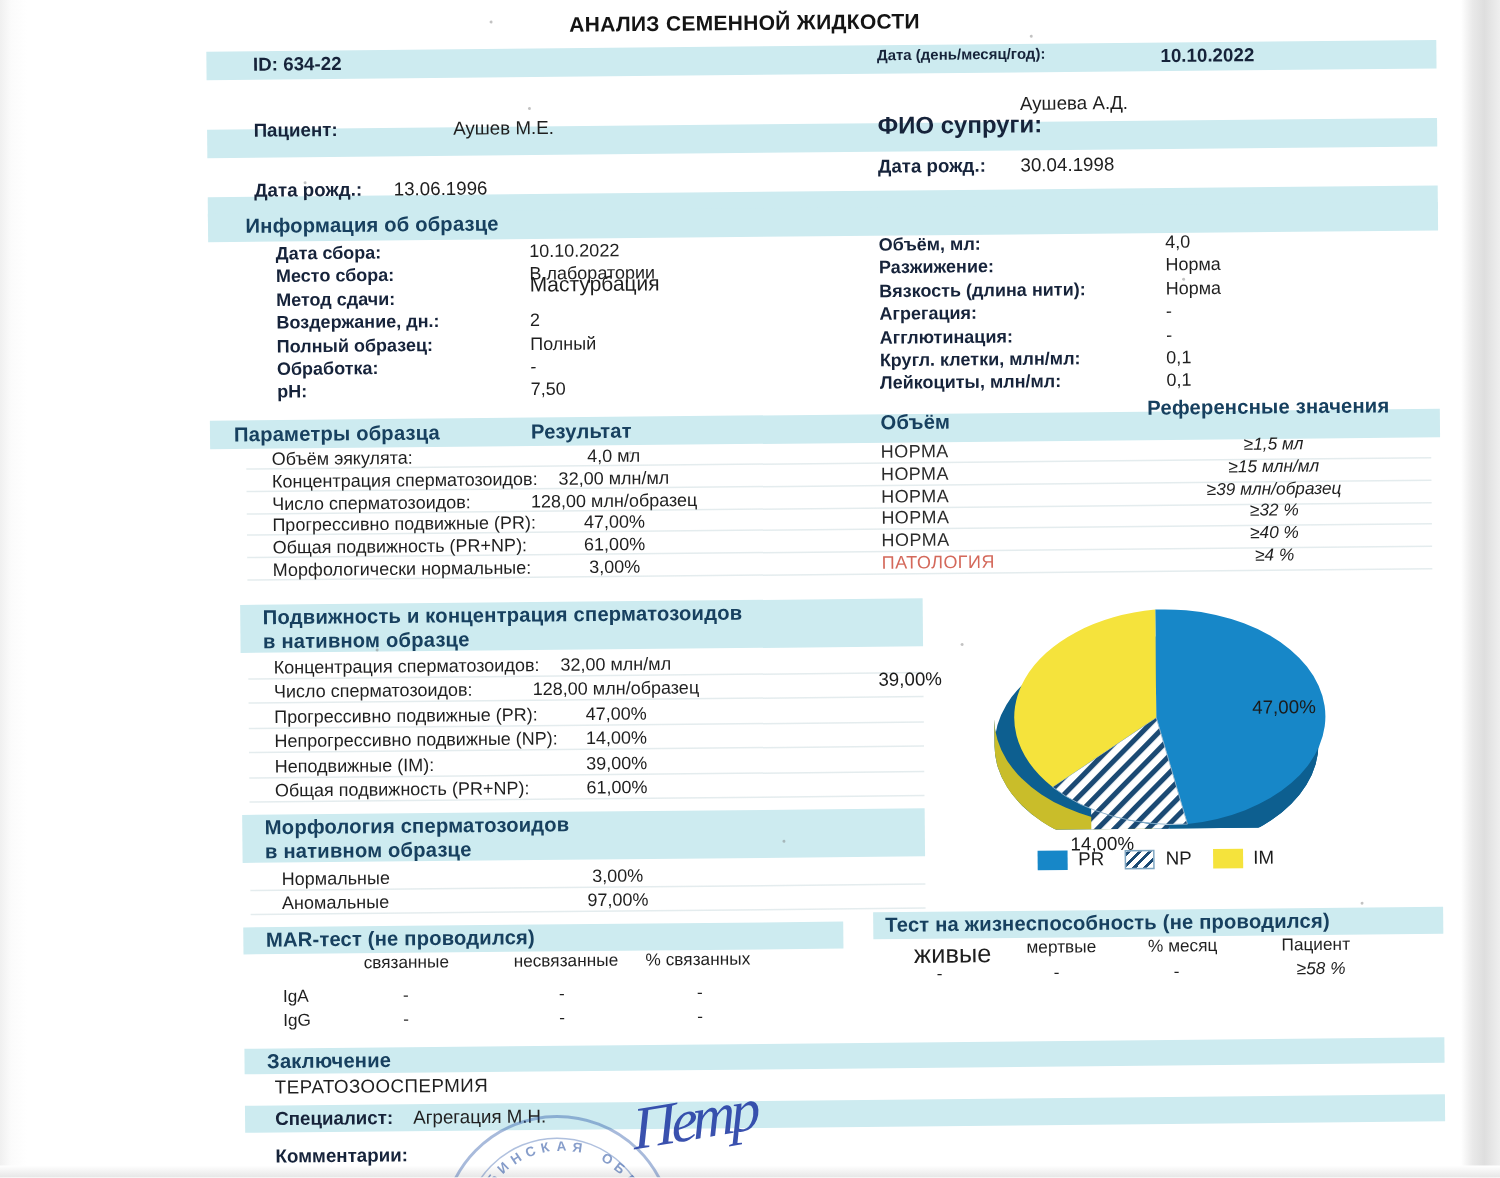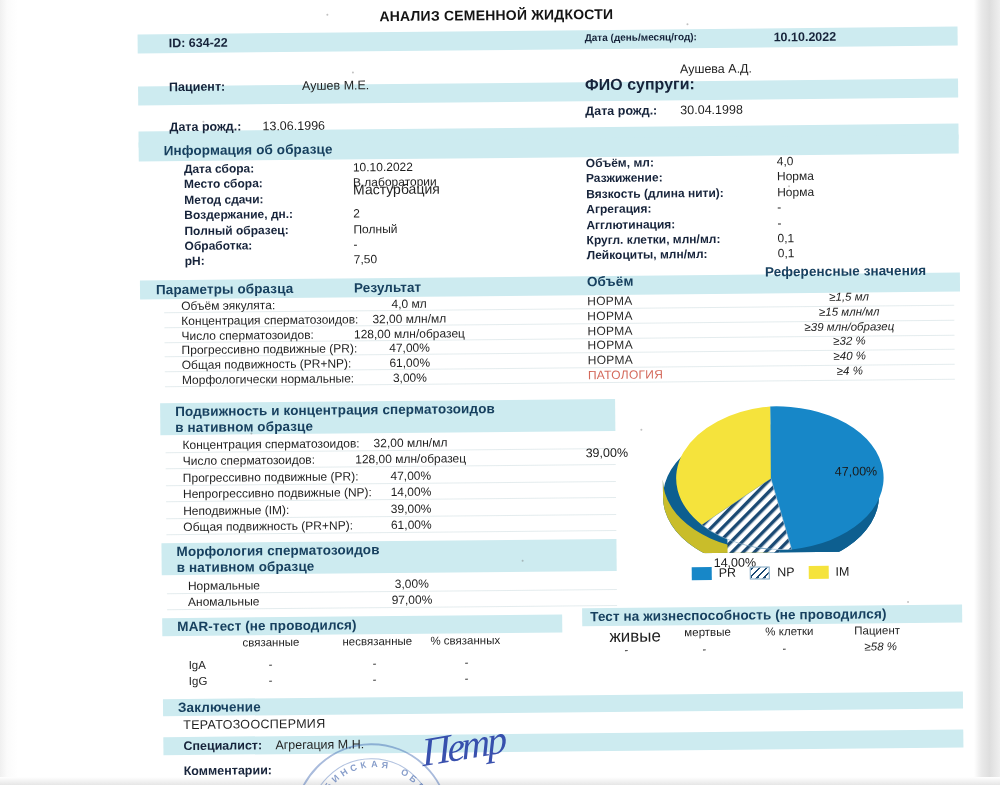--- a/index.html
+++ b/index.html
@@ -270,21 +270,21 @@
         <div class="txt val" style="left: 266px; top: 673px;;font-size:11.5px">-</div>
         <div class="txt val" style="left: 370px; top: 673px;;font-size:11.5px">-</div>
         <div class="txt val" style="left: 462px; top: 673px;;font-size:11.5px">-</div>
       </div>
 
     <div class="band" style="left:580px; top:609px; width:380px; height:18px;"></div>
     <div class="txt hdr" style="left:588px; top:611px;">Тест на жизнеспособность (не проводился)</div>
     <div id="viab-cols">
         <div class="txt val" style="left: 607px; top: 629px;;font-size:17px">живые</div>
         <div class="txt val" style="left: 682px; top: 629px;;font-size:11.5px">мертвые</div>
-        <div class="txt val" style="left: 763px; top: 629px;;font-size:11.5px">% клетки</div>
+        <div class="txt val" style="left: 763px; top: 629px;;font-size:11.5px">% месяц</div>
         <div class="txt val" style="left: 852px; top: 629px;;font-size:11.5px">Пациент</div>
       </div>
     <div id="viab-vals">
         <div class="txt val" style="left: 622px; top: 646px;;font-size:11.5px">-</div>
         <div class="txt val" style="left: 700px; top: 646px;;font-size:11.5px">-</div>
         <div class="txt val" style="left: 780px; top: 646px;;font-size:11.5px">-</div>
         <div class="txt val ital" style="left: 862px; top: 645px;;font-size:11.5px">≥58 %</div>
       </div>
 
     <div class="band" style="left:160px; top:696px; width:800px; height:17px;"></div>

